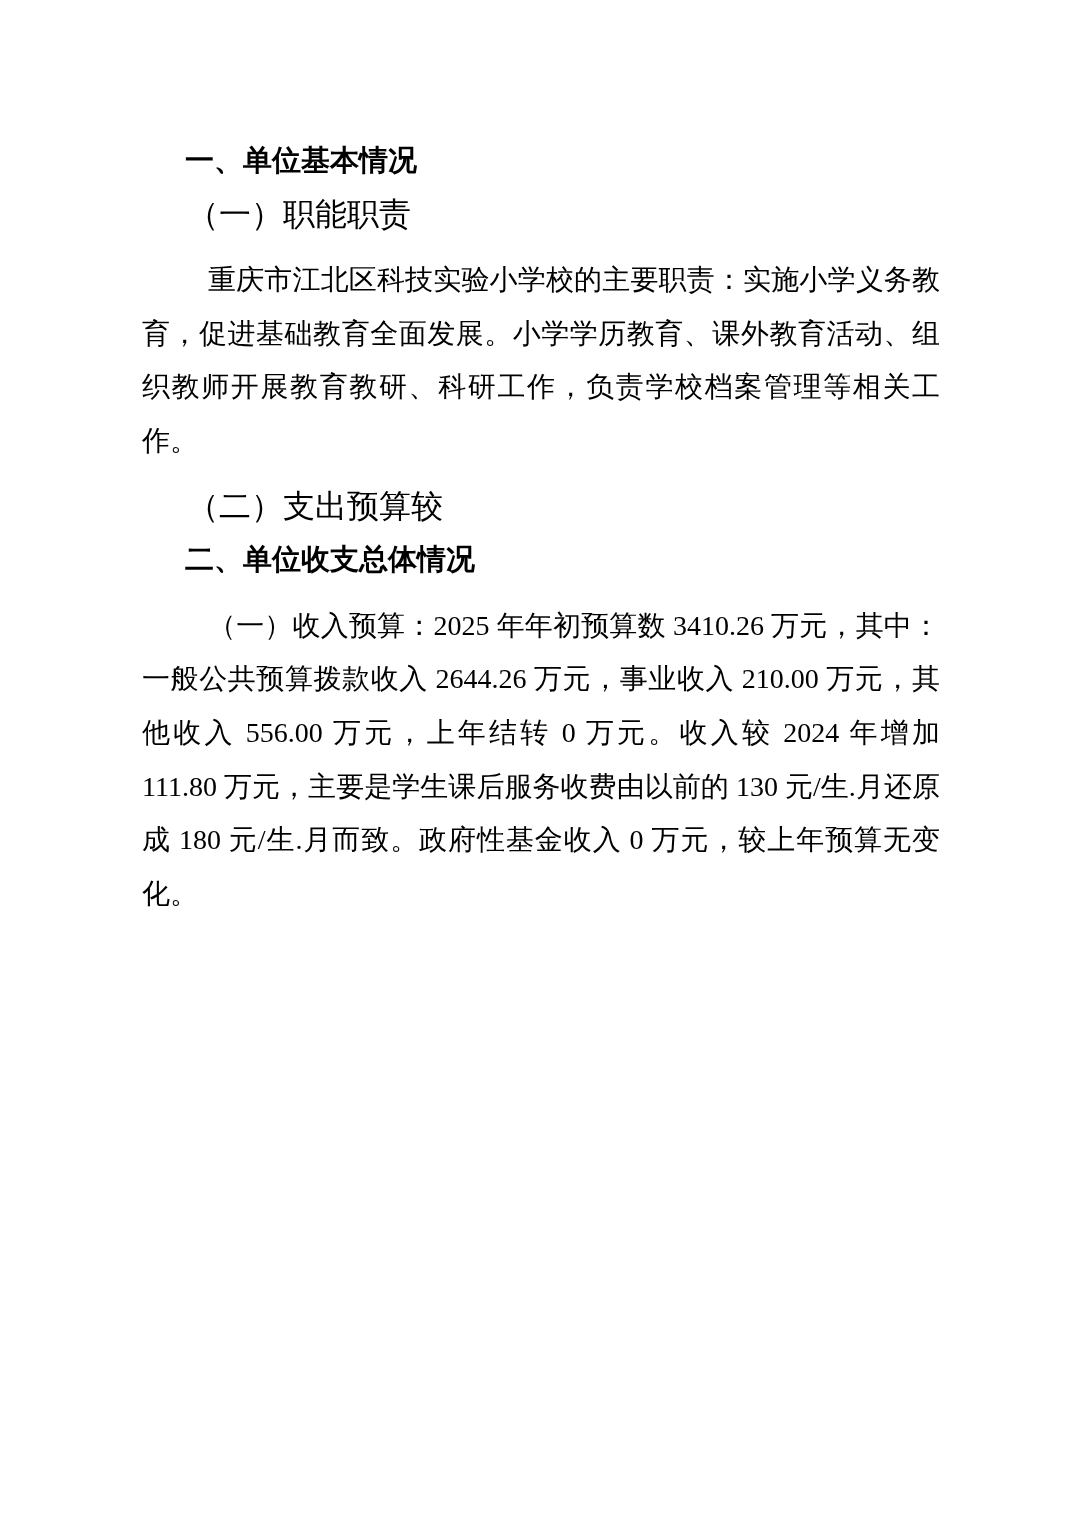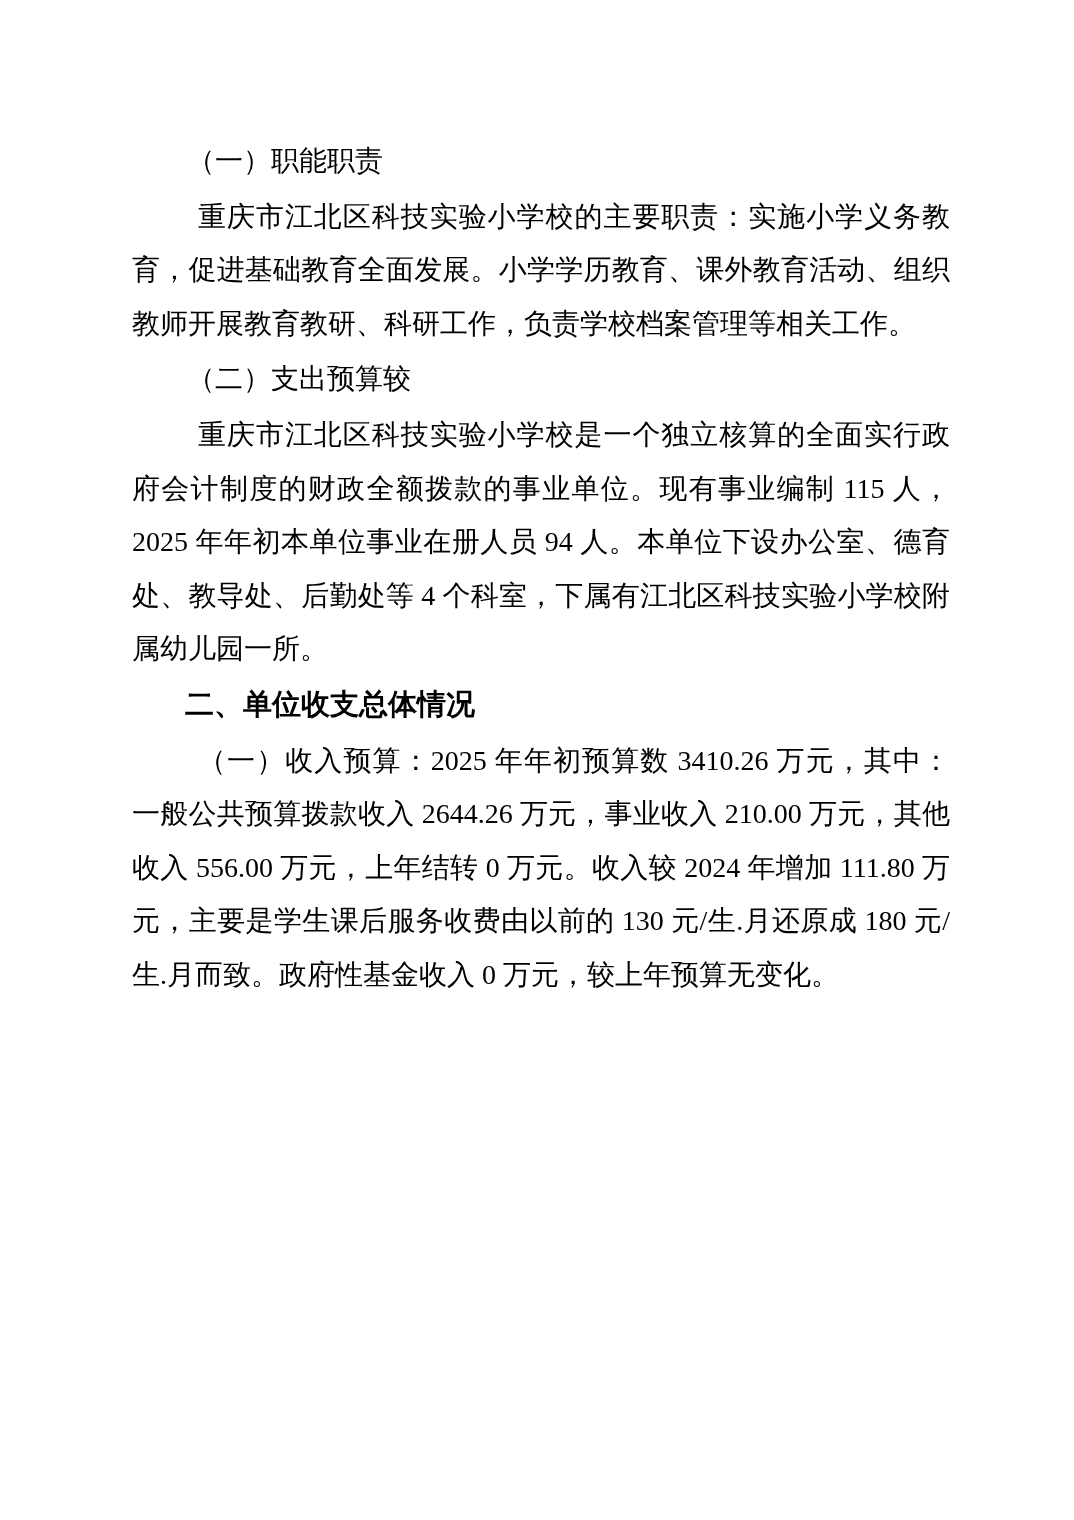--- a/index.html
+++ b/index.html
@@ -32,43 +32,43 @@
     font-family: "Liberation Sans", "DejaVu Sans", sans-serif;
     font-weight: 700;
     font-size: 29px;
     text-indent: 55px;
     text-align: left;
   }
   .heading-l2 {
     margin: 0;
     font-family: "Liberation Serif", "DejaVu Serif", serif;
     font-weight: 400;
-    font-size: 28px;
+    font-size: 32px;
     text-indent: 57px;
     text-align: left;
   }
   .para {
-    margin: 2px;
+    margin: 12px;
     text-indent: 66px;
   }
 </style>
 </head>
 <body>
 
 <div class="page">
   <div class="doc">
 
+    <h2 class="heading-l1">一、单位基本情况</h2>
 
     <h3 class="heading-l2">（一）职能职责</h3>
 
     <p class="para">重庆市江北区科技实验小学校的主要职责：实施小学义务教育，促进基础教育全面发展。小学学历教育、课外教育活动、组织教师开展教育教研、科研工作，负责学校档案管理等相关工作。</p>
 
     <h3 class="heading-l2">（二）支出预算较</h3>
 
-    <p class="para">重庆市江北区科技实验小学校是一个独立核算的全面实行政府会计制度的财政全额拨款的事业单位。现有事业编制 115 人，2025 年年初本单位事业在册人员 94 人。本单位下设办公室、德育处、教导处、后勤处等 4 个科室，下属有江北区科技实验小学校附属幼儿园一所。</p>
 
     <h2 class="heading-l1">二、单位收支总体情况</h2>
 
     <p class="para">（一）收入预算：2025 年年初预算数 3410.26 万元，其中：一般公共预算拨款收入 2644.26 万元，事业收入 210.00 万元，其他收入 556.00 万元，上年结转 0 万元。收入较 2024 年增加 111.80 万元，主要是学生课后服务收费由以前的 130 元/生.月还原成 180 元/生.月而致。政府性基金收入 0 万元，较上年预算无变化。</p>
 
 
 
   </div>
 </div>
 

